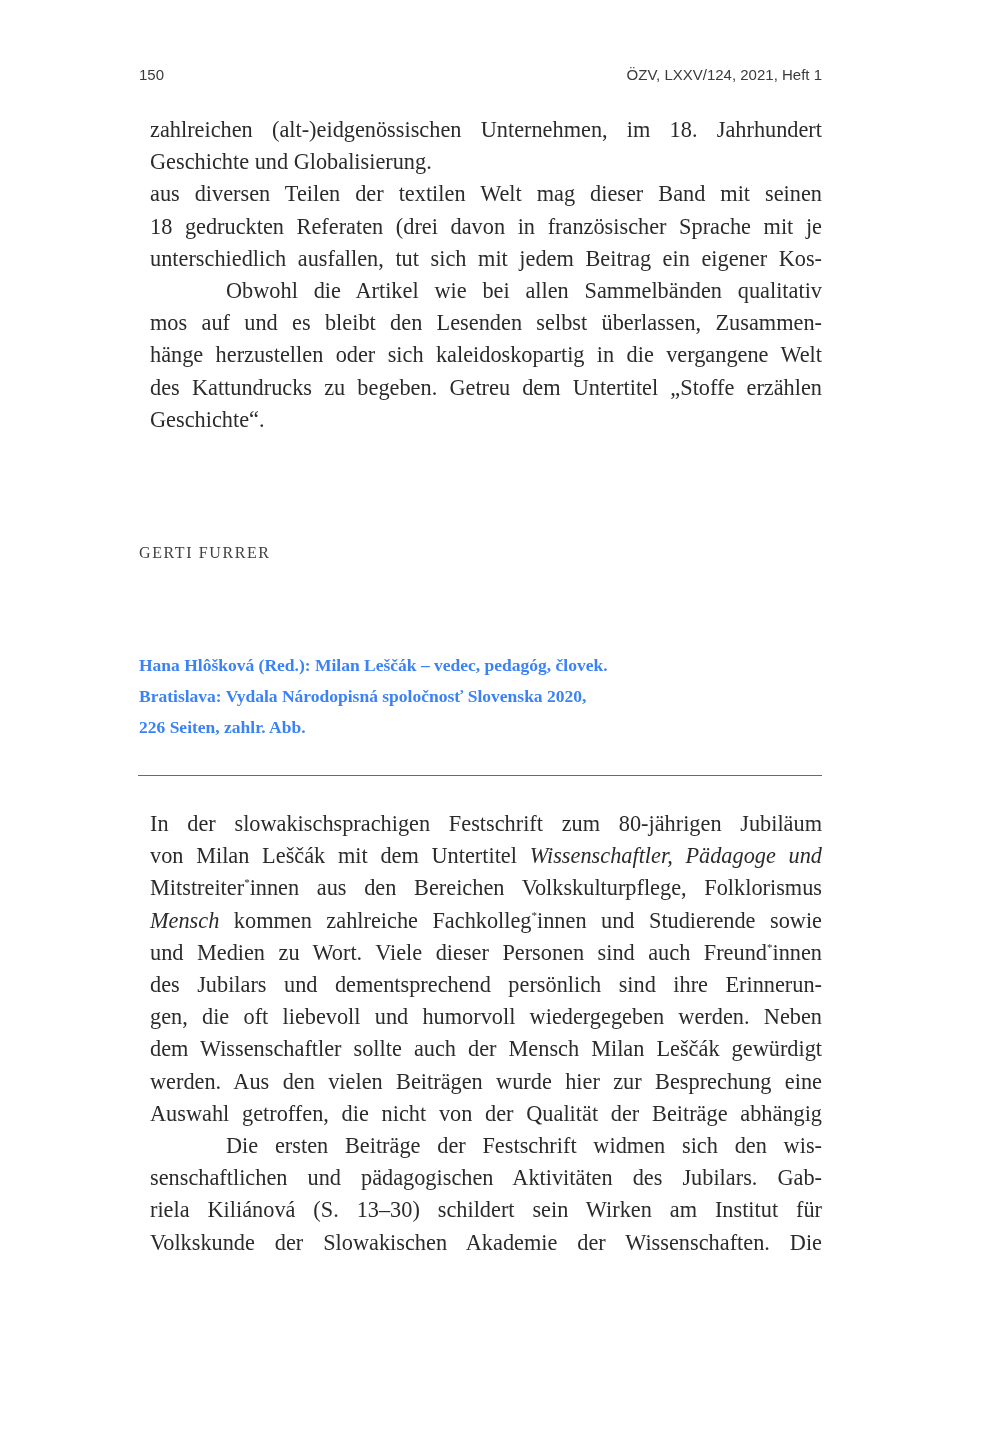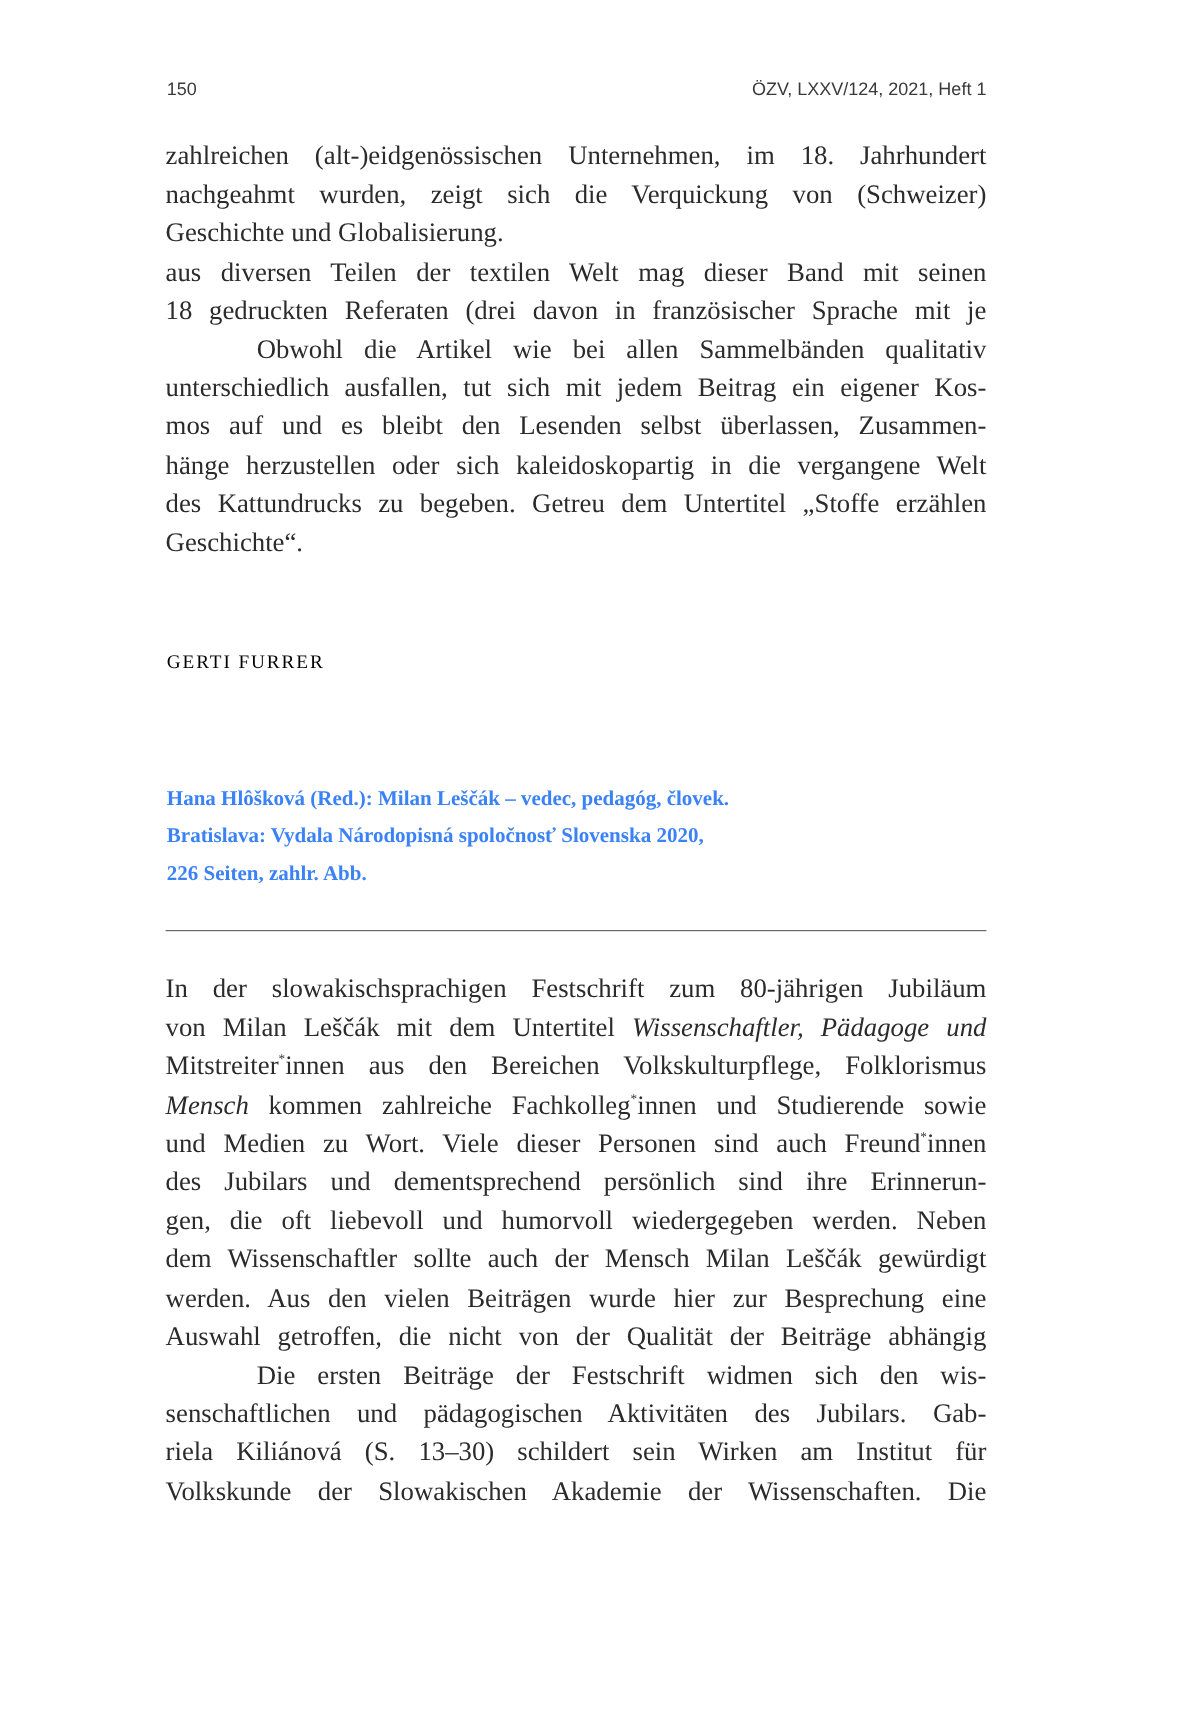--- a/index.html
+++ b/index.html
@@ -12,63 +12,62 @@
   }
   .body-text {
     font-family: "Liberation Serif", serif; font-size: 22.3px; line-height: 32.2px;
     color: #2b2b2b; text-align: justify; margin: 0;
   }
   .block1 { position: absolute; left: 138px; top: 114px; width: 684px; }
   .para { margin: 0; text-indent: 0; }
   .author-sig {
     position: absolute; left: 139px; top: 544px;
     font-family: "Liberation Serif", serif; font-size: 16px; letter-spacing: 1.6px;
-    color: #000000; text-transform: uppercase;
+    color: #404040; text-transform: uppercase;
   }
   .review-head {
     position: absolute; left: 139px; top: 650px; width: 684px;
     font-family: Liberation Serif, serif; font-weight: bold; font-size: 17.5px;
     line-height: 31px; color: #3b82f6;
   }
   .review-head div { white-space: nowrap; }
   .rule {
     position: absolute; left: 138px; top: 775px; width: 684px; height: 0;
     border-top: 1.5px solid #6a6a6a;
   }
   .block2 { position: absolute; left: 138px; top: 808px; width: 684px; }
   .block2 .para + .para { margin-top: 0; }
   em { font-style: italic; }
   sup.star { font-size: 11px; vertical-align: 9px; line-height: 0; }
-  .line { display: block; text-align: justify; text-align-last: justify; white-space: nowrap; }
+  .line { display: block; text-align: justify; text-align-last: justify; white-space: nowrap; margin-left: 12px; }
   .line.last { text-align-last: left; }
   .line.indent { padding-left: 76px; }
 </style>
 </head>
 <body>
 
 <div class="page">
 
   <div class="running-head">
     <span>150</span>
     <span>ÖZV, LXXV/124, 2021, Heft 1</span>
   </div>
 
   <div class="block1 body-text">
     <div class="para">
       <span class="line">zahlreichen (alt-)eidgenössischen Unternehmen, im 18. Jahrhundert</span>
-      <span class="line">nachgeahmt wurden, zeigt sich die Verquickung von (Schweizer)</span>
       <span class="line last">Geschichte und Globalisierung.</span>
     </div>
     <div class="para">
       <span class="line">aus diversen Teilen der textilen Welt mag dieser Band mit seinen</span>
       <span class="line">18 gedruckten Referaten (drei davon in französischer Sprache mit je</span>
     </div>
     <div class="para">
+      <span class="line">unterschiedlich ausfallen, tut sich mit jedem Beitrag ein eigener Kos-</span>
       <span class="line indent">Obwohl die Artikel wie bei allen Sammelbänden qualitativ</span>
-      <span class="line">unterschiedlich ausfallen, tut sich mit jedem Beitrag ein eigener Kos-</span>
       <span class="line">mos auf und es bleibt den Lesenden selbst überlassen, Zusammen-</span>
       <span class="line">hänge herzustellen oder sich kaleidoskopartig in die vergangene Welt</span>
       <span class="line">des Kattundrucks zu begeben. Getreu dem Untertitel „Stoffe erzählen</span>
       <span class="line last">Geschichte“.</span>
     </div>
   </div>
 
   <div class="author-sig">Gerti Furrer</div>
 
   <div class="review-head">

